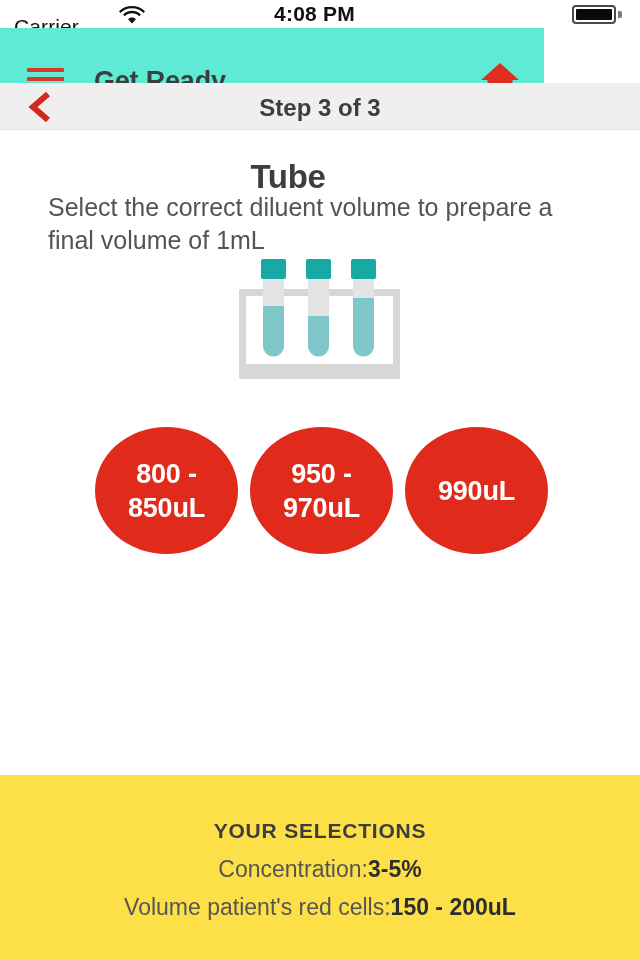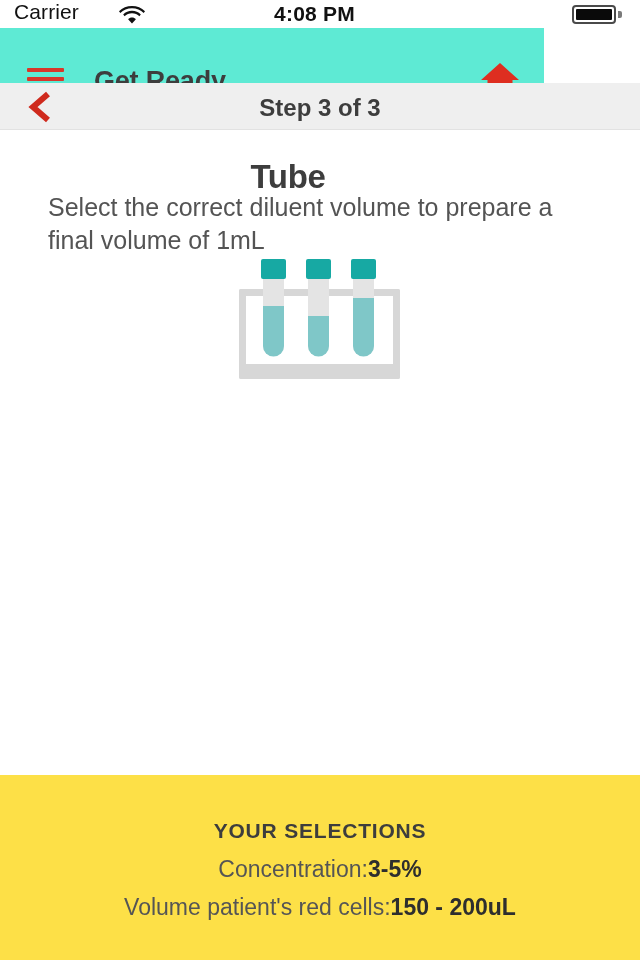--- a/index.html
+++ b/index.html
@@ -11,21 +11,21 @@
     overflow:hidden;
   }
   #app { position:relative; width:640px; height:960px; background:#ffffff; }
 
   
   .statusbar{
     position:absolute; left:0; top:0; width:640px; height:28px;
     background:#ffffff; color:#0a0a0a;
   }
   .sb-carrier{
-    position:absolute; left:14px; top:0;
+    position:absolute; left:14px; top:15px;
     font-size:21px; letter-spacing:0.1px; color:#111;
   }
   .sb-wifi{ position:absolute; left:119px; top:5px; width:26px; height:19px; }
   .sb-time{
     position:absolute; left:0; top:2px; width:629px; text-align:center;
     font-size:21px; font-weight:bold; color:#111; letter-spacing:0.2px;
   }
   .sb-batt{
     position:absolute; right:24px; top:5px; width:44px; height:19px;
     border:2px solid #4a4a4a; border-radius:4px; background:#fff; padding:2px;
@@ -189,20 +189,43 @@
         </g>
 
         <g>
           <rect x="128" y="12" width="21" height="88" rx="10" fill="#e4e4e4"></rect>
           <path d="M128 42 h21 v48 a10.5 10.5 0 0 1 -21 0 z" fill="#7fc7c8"></path>
           <rect x="126" y="3" width="25" height="20" rx="2" fill="#17a9a3"></rect>
         </g>
       </svg>
     </div>
 
+    <div class="options">
+
+      <div class="opt opt-1">
+        <span>
+          <em style="font-style:normal; display:block;">800 -</em>
+          <em style="font-style:normal; display:block;">850uL</em>
+        </span>
+      </div>
+
+      <div class="opt opt-2">
+        <span>
+          <em style="font-style:normal; display:block;">950 -</em>
+          <em style="font-style:normal; display:block;">970uL</em>
+        </span>
+      </div>
+
+      <div class="opt opt-3">
+        <span>
+          <em style="font-style:normal; display:block;">990uL</em>
+        </span>
+      </div>
+
+    </div>
   </div>
 
   <div class="footer">
     <div class="f-title">YOUR SELECTIONS</div>
 
     <div class="f-row f-row-1">
       <span>Concentration:</span><b>3-5%</b>
     </div>
 
     <div class="f-row f-row-2">

